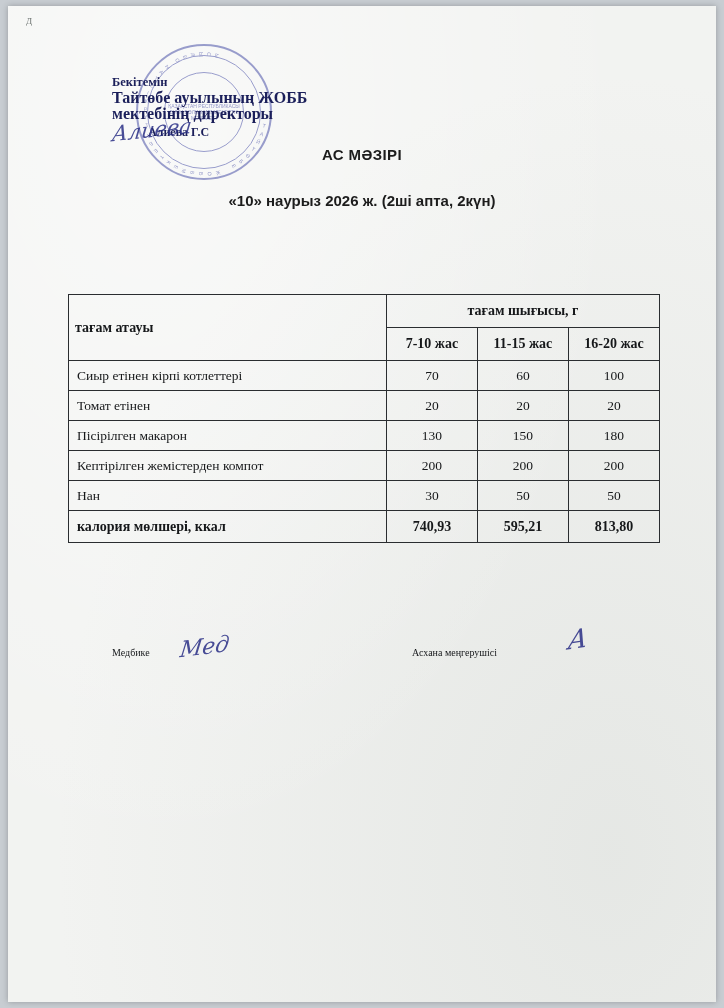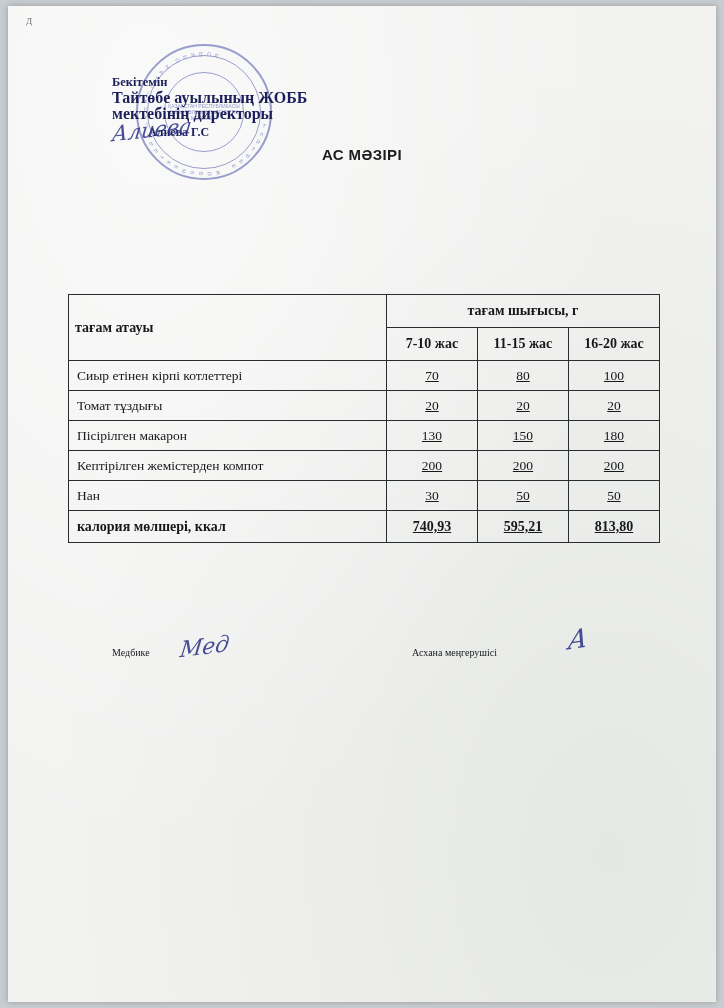--- a/index.html
+++ b/index.html
@@ -183,21 +183,21 @@
   .menu-table thead th {
     text-align: center;
     font-weight: bold;
     font-size: 14px;
     height: 24px;
   }
   .menu-table .col-name { width: 340px; text-align: left; margin-top: 24px; }
   .menu-table .col-age { width: 84px; }
   .menu-table tbody td { height: 21px; }
   .menu-table tbody td.name { text-align: left; padding-left: 8px; }
-  .menu-table tbody td.val { text-align: center; text-decoration: underline; }
+  .menu-table tbody td.val { text-align: center; }
   .menu-table tr.total td {
     font-weight: bold;
     font-size: 14px;
     height: 23px;
   }
 
   
   .foot-label {
     position: absolute;
     font-family: "Liberation Serif", serif;
@@ -255,42 +255,43 @@
 
   <div class="approval">
     <div class="ln ln1">Бекітемін</div>
     <div class="ln ln2">Тайтөбе ауылының ЖОББ</div>
     <div class="ln ln3">мектебінің директоры</div>
     <div class="ln ln4" style="margin-left:36px;">Алиева Г.С</div>
   </div>
   <div class="sig sig-director">Алиева</div>
 
   <div class="doc-title">АС МӘЗІРІ</div>
+  <div class="doc-date">«10» наурыз  2026 ж. (2ші апта, 2күн)</div>
 
   <table class="menu-table">
     <thead>
       <tr>
         <th class="col-name" rowspan="2">тағам атауы</th>
         <th colspan="3">тағам шығысы, г</th>
       </tr>
       <tr>
         <th class="col-age">7-10 жас</th>
         <th class="col-age">11-15 жас</th>
         <th class="col-age">16-20 жас</th>
       </tr>
     </thead>
     <tbody>
       <tr>
         <td class="name">Сиыр етінен кірпі котлеттері</td>
         <td class="val">70</td>
-        <td class="val">80</td>
+        <td class="val">60</td>
         <td class="val">100</td>
       </tr>
       <tr>
-        <td class="name">Томат тұздығы</td>
+        <td class="name">Томат етінен</td>
         <td class="val">20</td>
         <td class="val">20</td>
         <td class="val">20</td>
       </tr>
       <tr>
         <td class="name">Пісірілген макарон</td>
         <td class="val">130</td>
         <td class="val">150</td>
         <td class="val">180</td>
       </tr>

